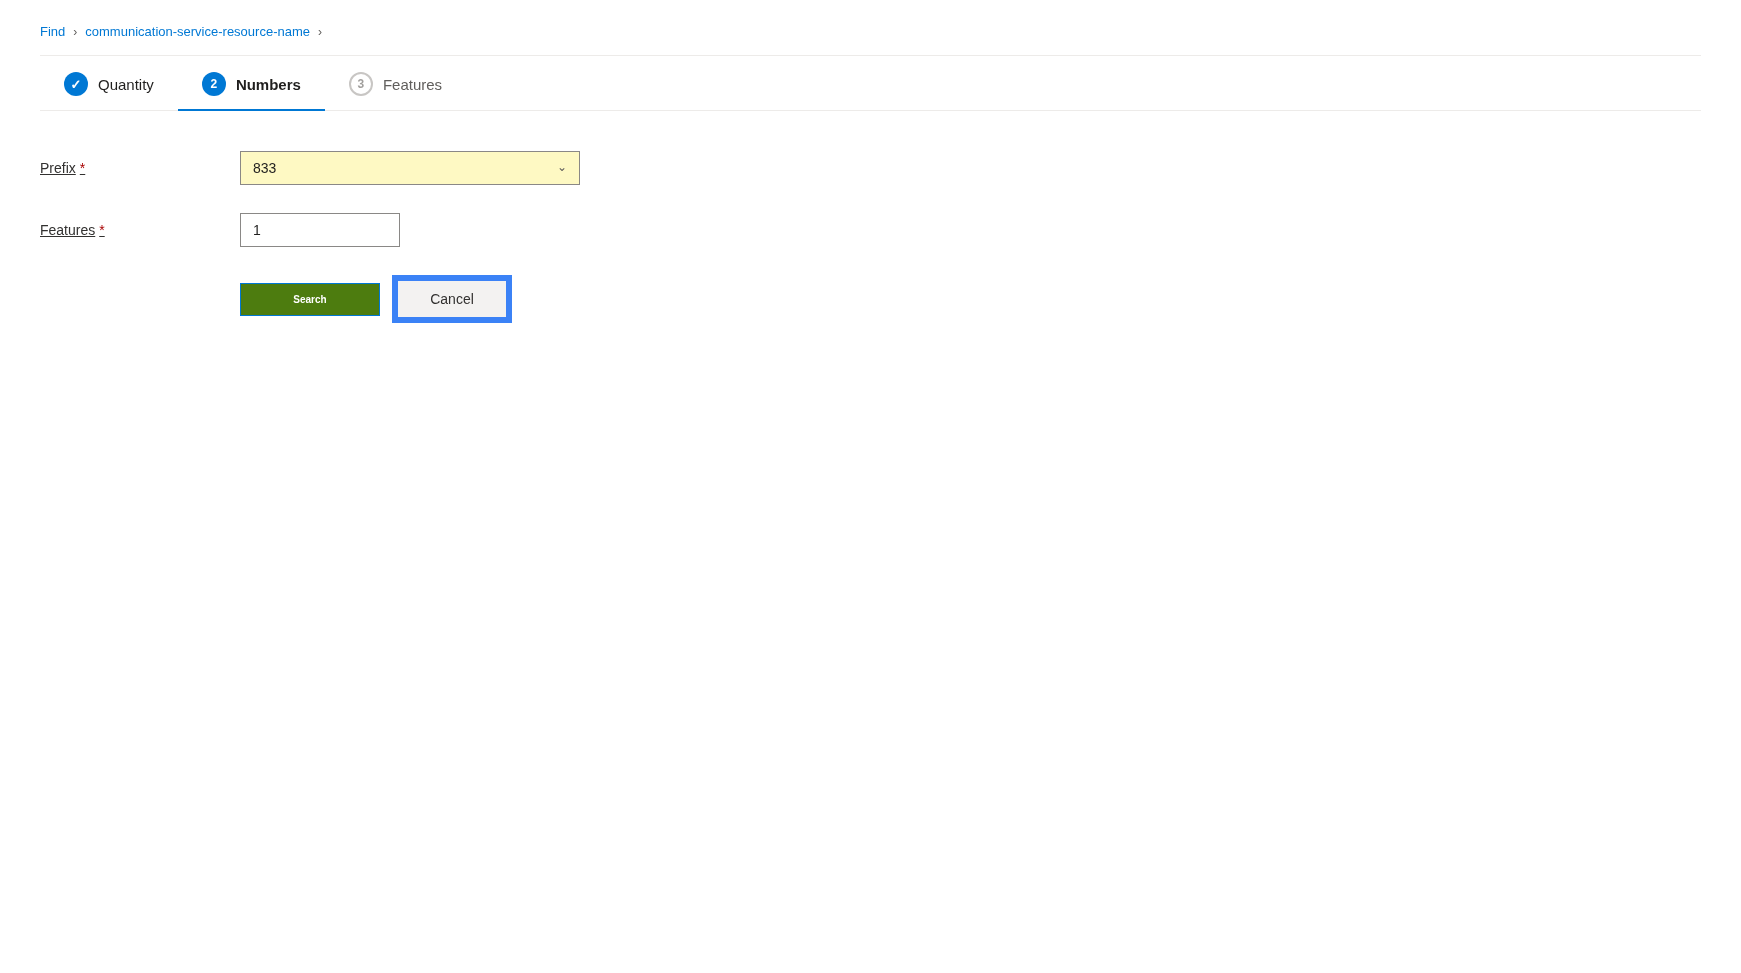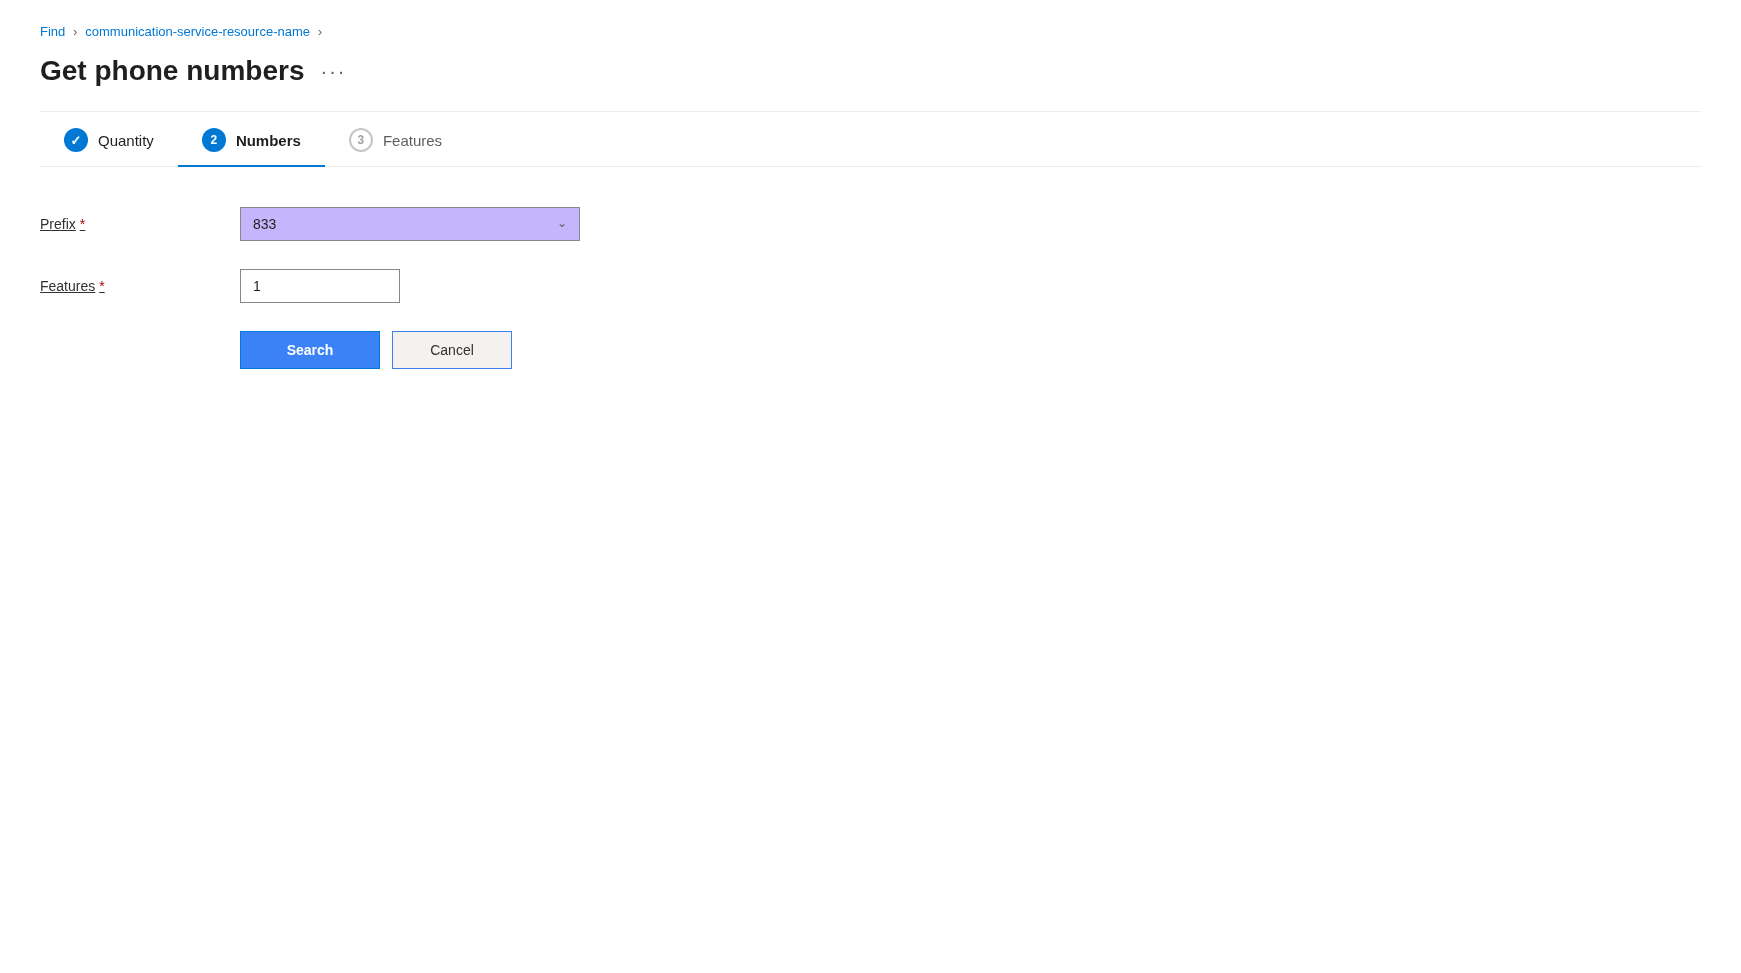--- a/index.html
+++ b/index.html
@@ -191,21 +191,21 @@
       flex: 1;
       max-width: 340px;
     }
 
     
     .dropdown {
       display: flex;
       align-items: flex-start;
       justify-content: space-between;
       border: 1px solid #8a8886;
-      background: #c4b5fd;
+      background: #fef9c3;
       padding: 8px 12px;
       cursor: pointer;
       font-size: 14px;
       color: #201f1e;
       width: 100%;
       min-width: 300px;
       gap: 29px;
     }
 
     .dropdown-value {
@@ -232,59 +232,55 @@
     
     .buttons-row {
       display: flex;
       align-items: center;
       gap: 12px;
       margin-top: 12px;
       padding-left: 200px;
     }
 
     .btn-primary {
-      background: #3b82f6;
+      background: #4d7c0f;
       color: white;
       border: 1px solid #0078d4;
       padding: 10px 43px;
-      font-size: 14px;
+      font-size: 10px;
       font-weight: 600;
       cursor: pointer;
       font-family: inherit;
       min-width: 140px;
     }
 
     .btn-secondary {
       background: #f3f2f1;
       color: #323130;
-      border: 1px solid #3b82f6;
+      border: 6px solid #3b82f6;
       padding: 10px 32px;
       font-size: 14px;
       font-weight: 400;
       cursor: pointer;
       font-family: inherit;
       min-width: 120px;
     }
   </style>
 </head>
 <body>
 
 <div class="page-container">
 
   <nav class="breadcrumb">
     <a class="breadcrumb-link">Find</a>
     <span class="breadcrumb-separator">›</span>
     <a class="breadcrumb-link">communication-service-resource-name</a>
     <span class="breadcrumb-separator">›</span>
   </nav>
 
-  <div class="page-title-row">
-    <h1 class="page-title">Get phone numbers</h1>
-    <span class="page-menu-dots">···</span>
-  </div>
 
   <hr class="divider">
 
   <div class="tabs-row">
 
     <div class="tab-item completed">
       <div class="step-circle completed-circle">
         <span class="checkmark">✓</span>
       </div>
       <span>Quantity</span>

